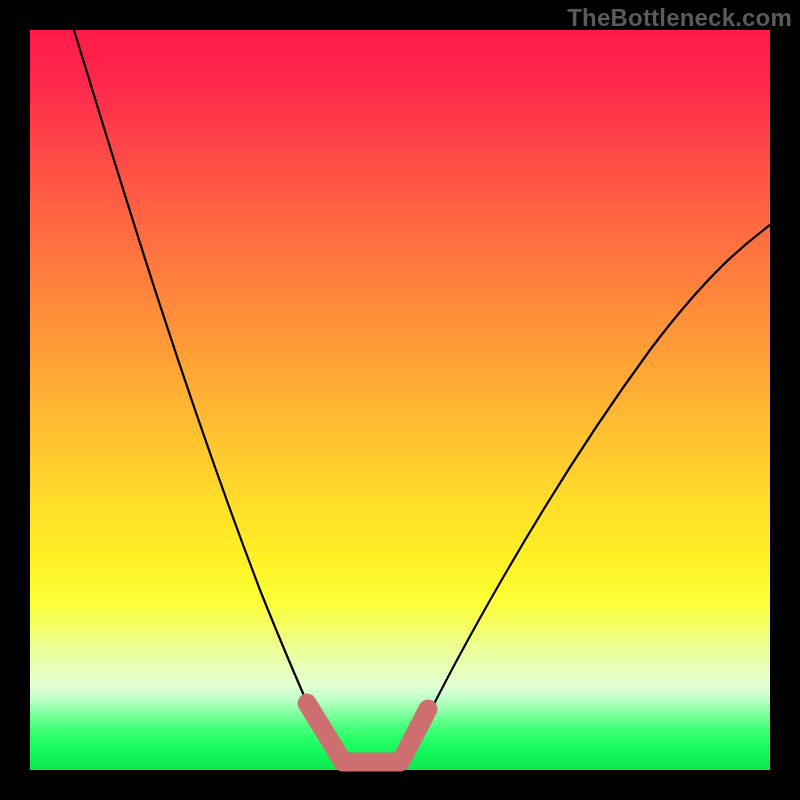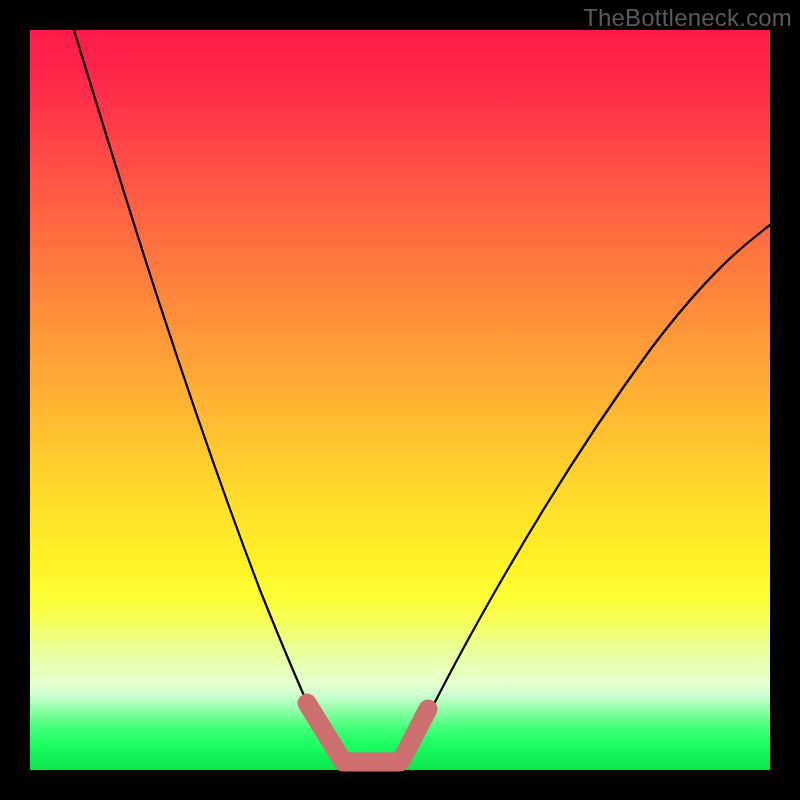--- a/index.html
+++ b/index.html
@@ -48,21 +48,21 @@
       #14f85a 97.5%,
       #0ce74f 100%
     );
   }
   .watermark {
     position: absolute;
     top: 4px;
     right: 8px;
     color: #5b5b5b;
     font-size: 24px;
-    font-weight: 400;
+    font-weight: 700;
     letter-spacing: 0.2px;
     user-select: none;
   }
   svg.curves {
     position: absolute;
     left: 0;
     top: 0;
     width: 740px;
     height: 740px;
     overflow: visible;

